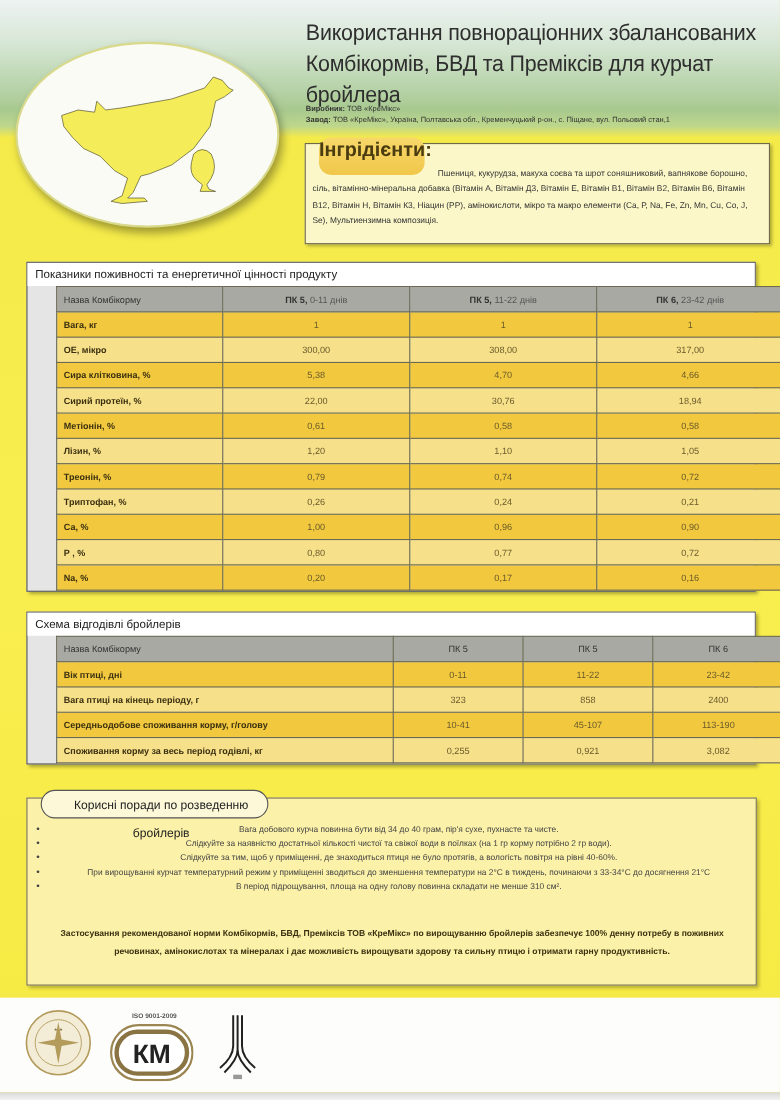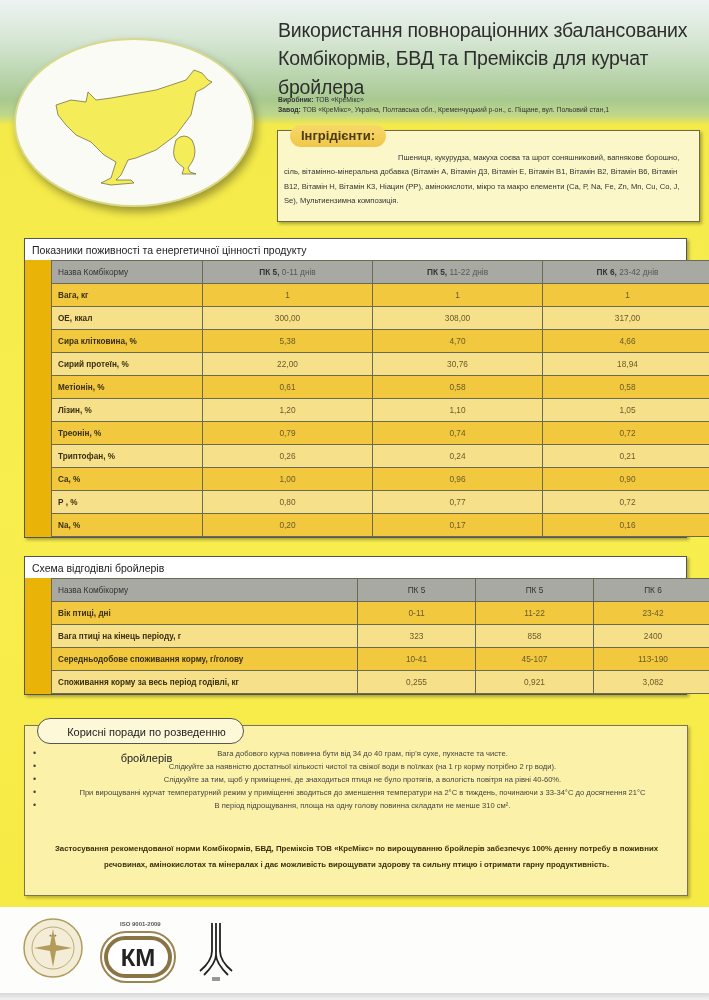--- a/index.html
+++ b/index.html
@@ -30,31 +30,31 @@
     font-size:6.8px; line-height:10px; color:#333;
   }
   .producer b { font-weight:bold; }
   
   .ingr-box {
     position:absolute; left:277px; top:130px; width:421px; height:90px;
     border:1px solid #6e6a48; background:#fbf7c8;
     box-shadow:2px 2px 3px rgba(0,0,0,0.3);
   }
   .ingr-tab {
-    position:absolute; left:12px; top:-6px; width:96px; height:22px;
+    position:absolute; left:12px; top:-6px; width:96px; height:34px;
     border-radius:11px; background:linear-gradient(180deg,#f7d86a,#f0c74a);
-    font-size:13px; font-weight:bold; color:#4a3b10; text-align:center; line-height:22px;
+    font-size:18px; font-weight:bold; color:#4a3b10; text-align:center; line-height:22px;
   }
   .ingr-text {
     position:absolute; left:6px; top:20px; width:408px;
     font-size:7.6px; line-height:14.3px; color:#333; text-indent:114px;
   }
   
   .tbl-wrap {
-    position:absolute; left:24px; width:661px; background:#eab308;
+    position:absolute; left:24px; width:661px; background:#e5e5e5;
     border:1px solid #555; box-shadow:2px 2px 3px rgba(0,0,0,0.3);
   }
   .tbl-title {
     height:21px; line-height:22px; font-size:10.5px; padding-left:7px; color:#222;
     background:#fff;
   }
   table { border-collapse:collapse; width:100%; table-layout:fixed;margin-left:26px; }
   td {
     border:1px solid #6a6a55; height:22px; padding:0 0 0 6px;
     font-size:8.3px; color:#5a4d22;
@@ -141,21 +141,21 @@
           <td class="num"><b>ПК 5,</b><span class="days"> 11-22 днів</span></td>
           <td class="num"><b>ПК 6,</b><span class="days"> 23-42 днів</span></td>
         </tr>
         <tr class="dark">
           <td class="lbl">Вага, кг</td>
           <td class="num">1</td>
           <td class="num">1</td>
           <td class="num">1</td>
         </tr>
         <tr class="light">
-          <td class="lbl">ОЕ, ккал</td>
+          <td class="lbl">ОЕ, мікро</td>
           <td class="num">300,00</td>
           <td class="num">308,00</td>
           <td class="num">317,00</td>
         </tr>
         <tr class="dark">
           <td class="lbl">Сира клітковина, %</td>
           <td class="num">5,38</td>
           <td class="num">4,70</td>
           <td class="num">4,66</td>
         </tr>

